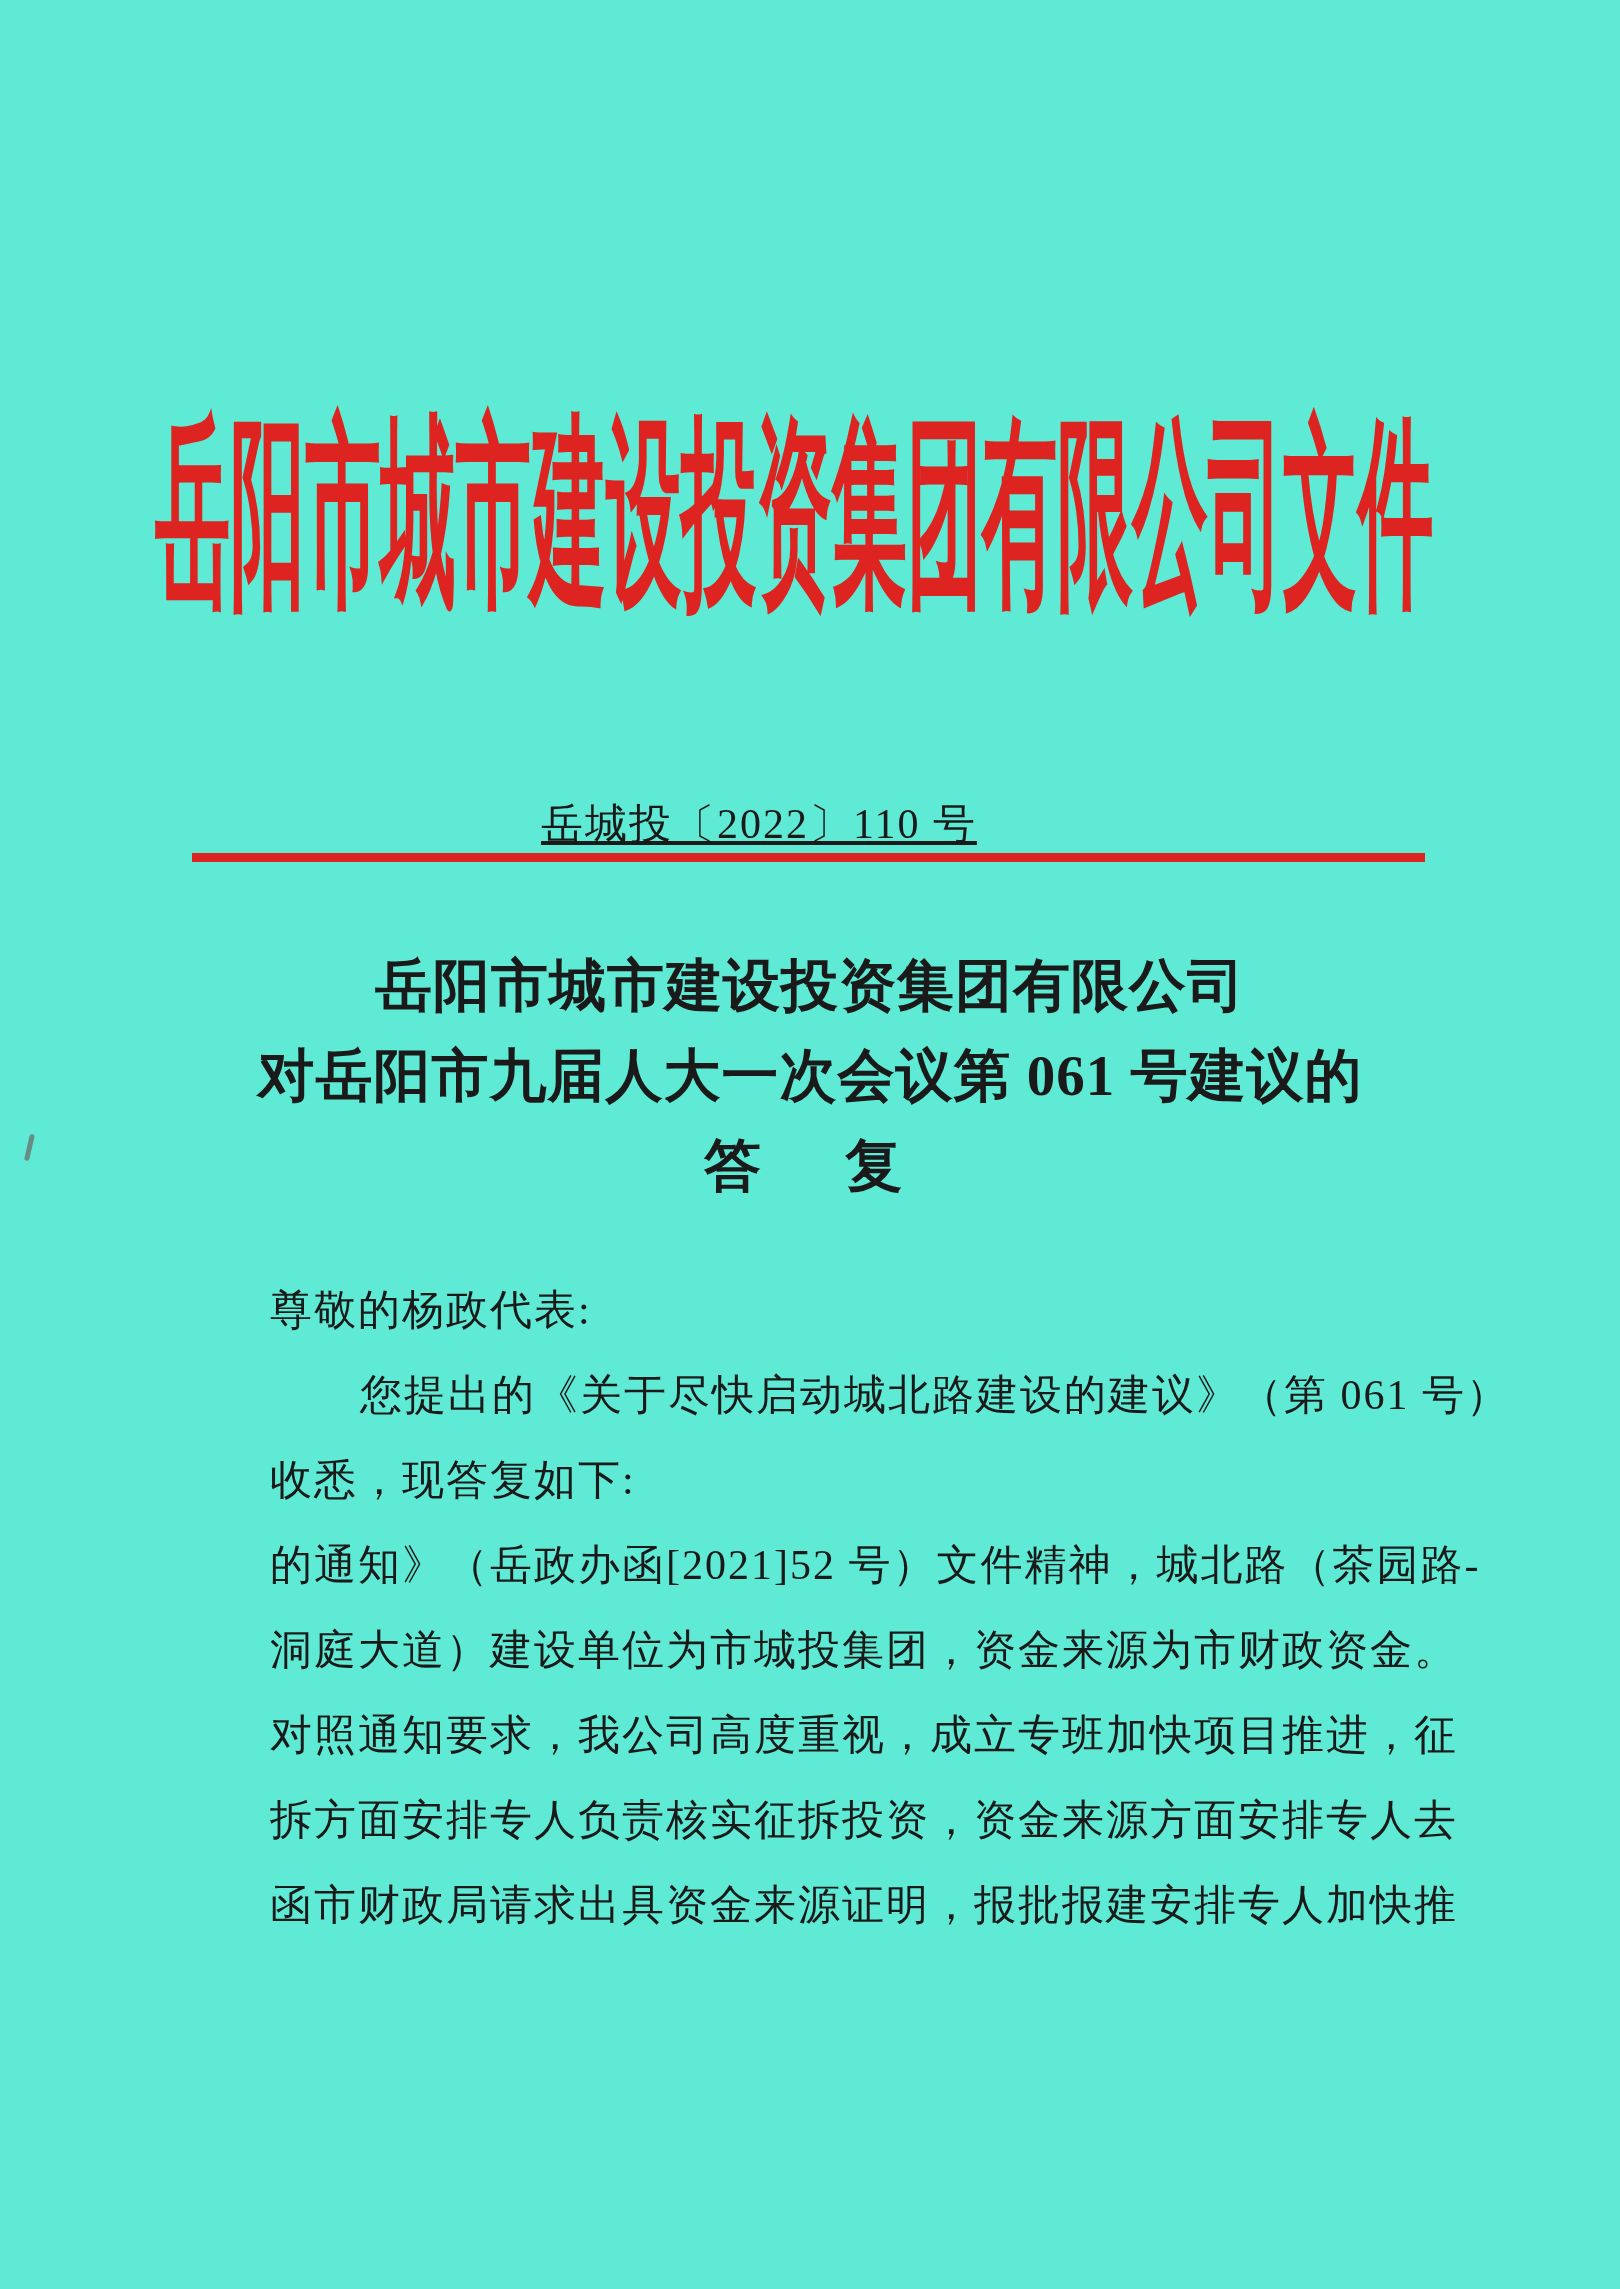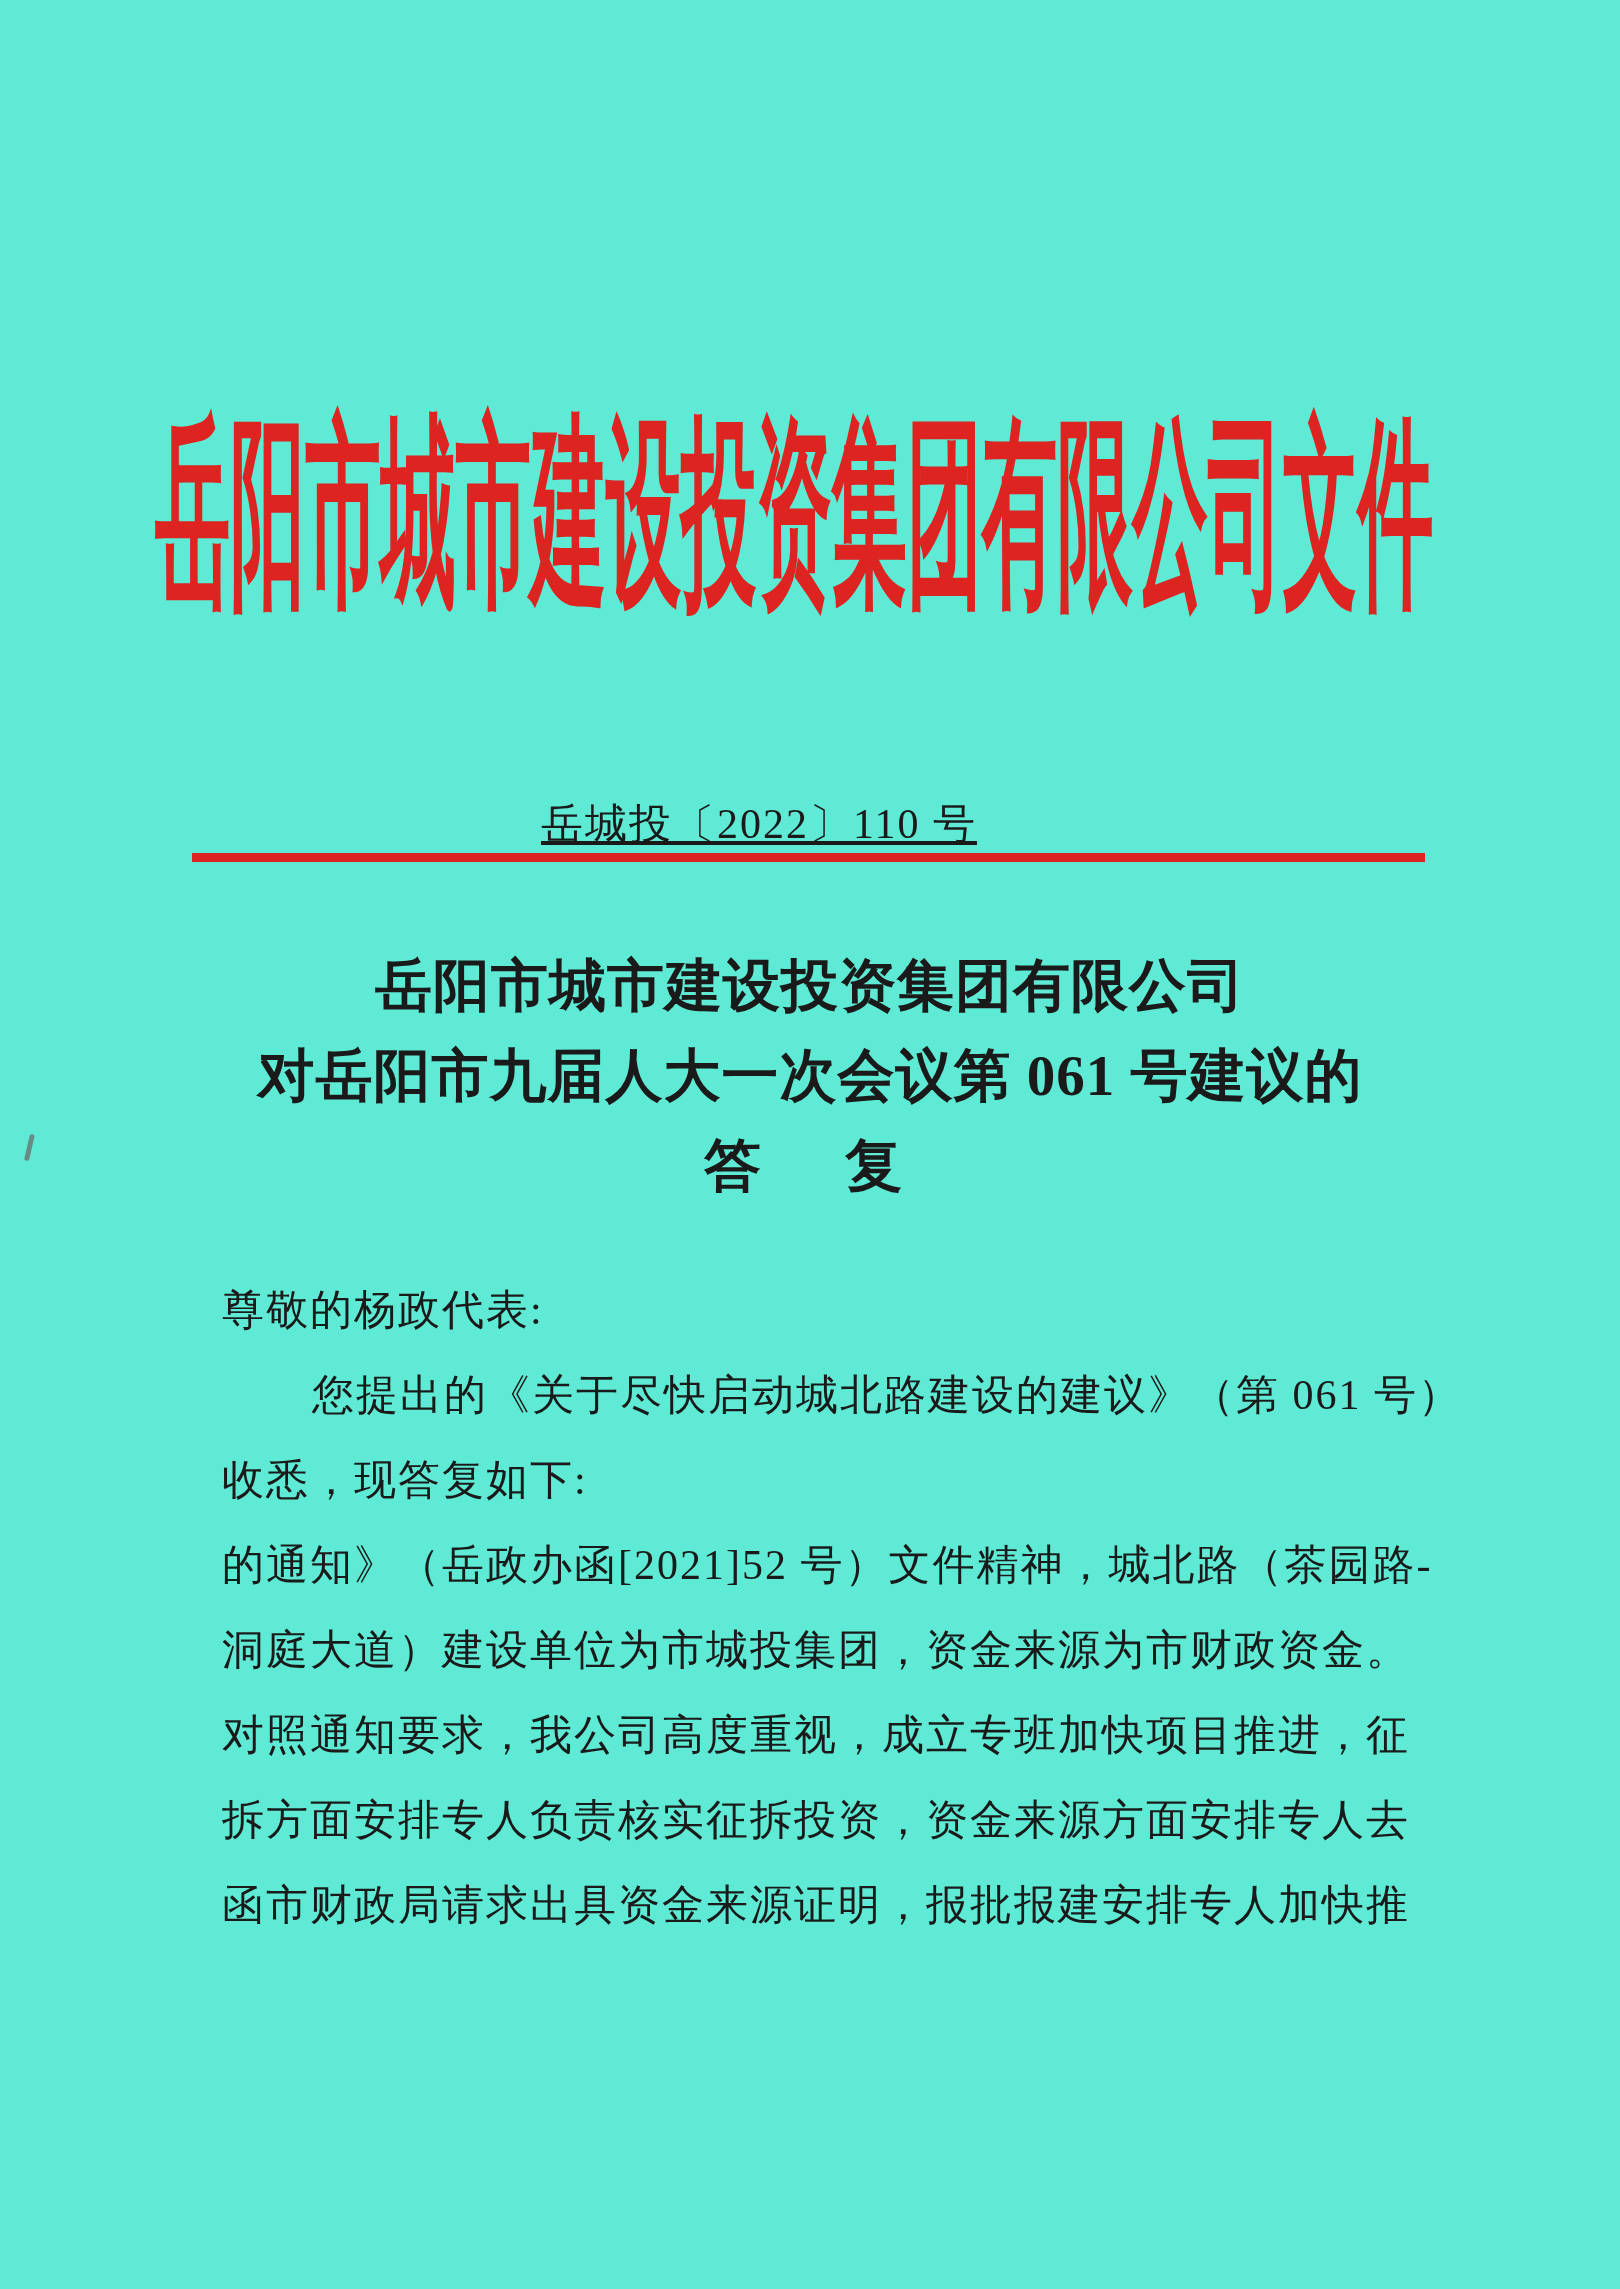--- a/index.html
+++ b/index.html
@@ -83,20 +83,21 @@
     position:absolute;
     left:222px;
     top:1268px;
     width:1215px;
     font-size:42px;
     line-height:85px;
     letter-spacing:2px;
   }
   .body-text .line{
     white-space:nowrap;
+    margin-left:48px;
   }
   .body-text .indent{
     text-indent:90px;
   }
   
   .stray-mark{
     position:absolute;
     left:26.5px;
     top:1134px;
     width:4.9px;

